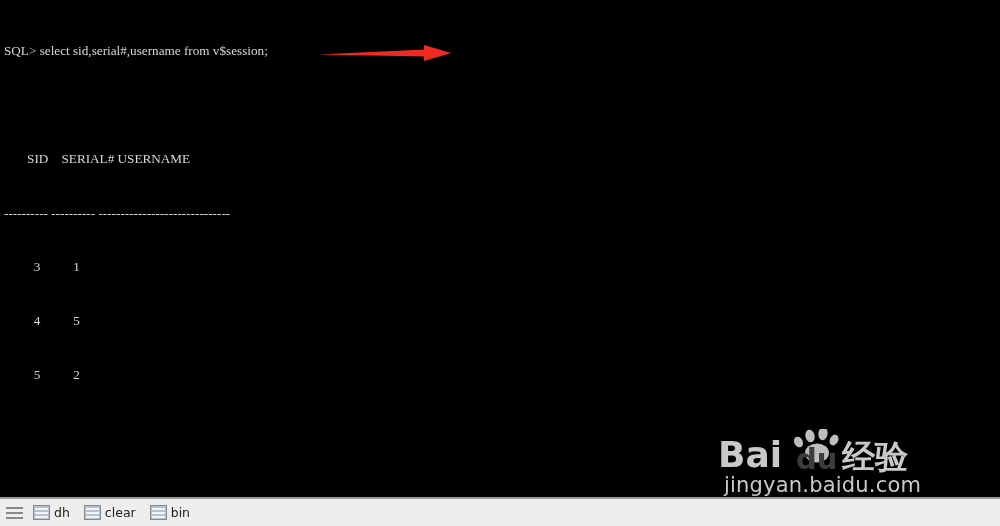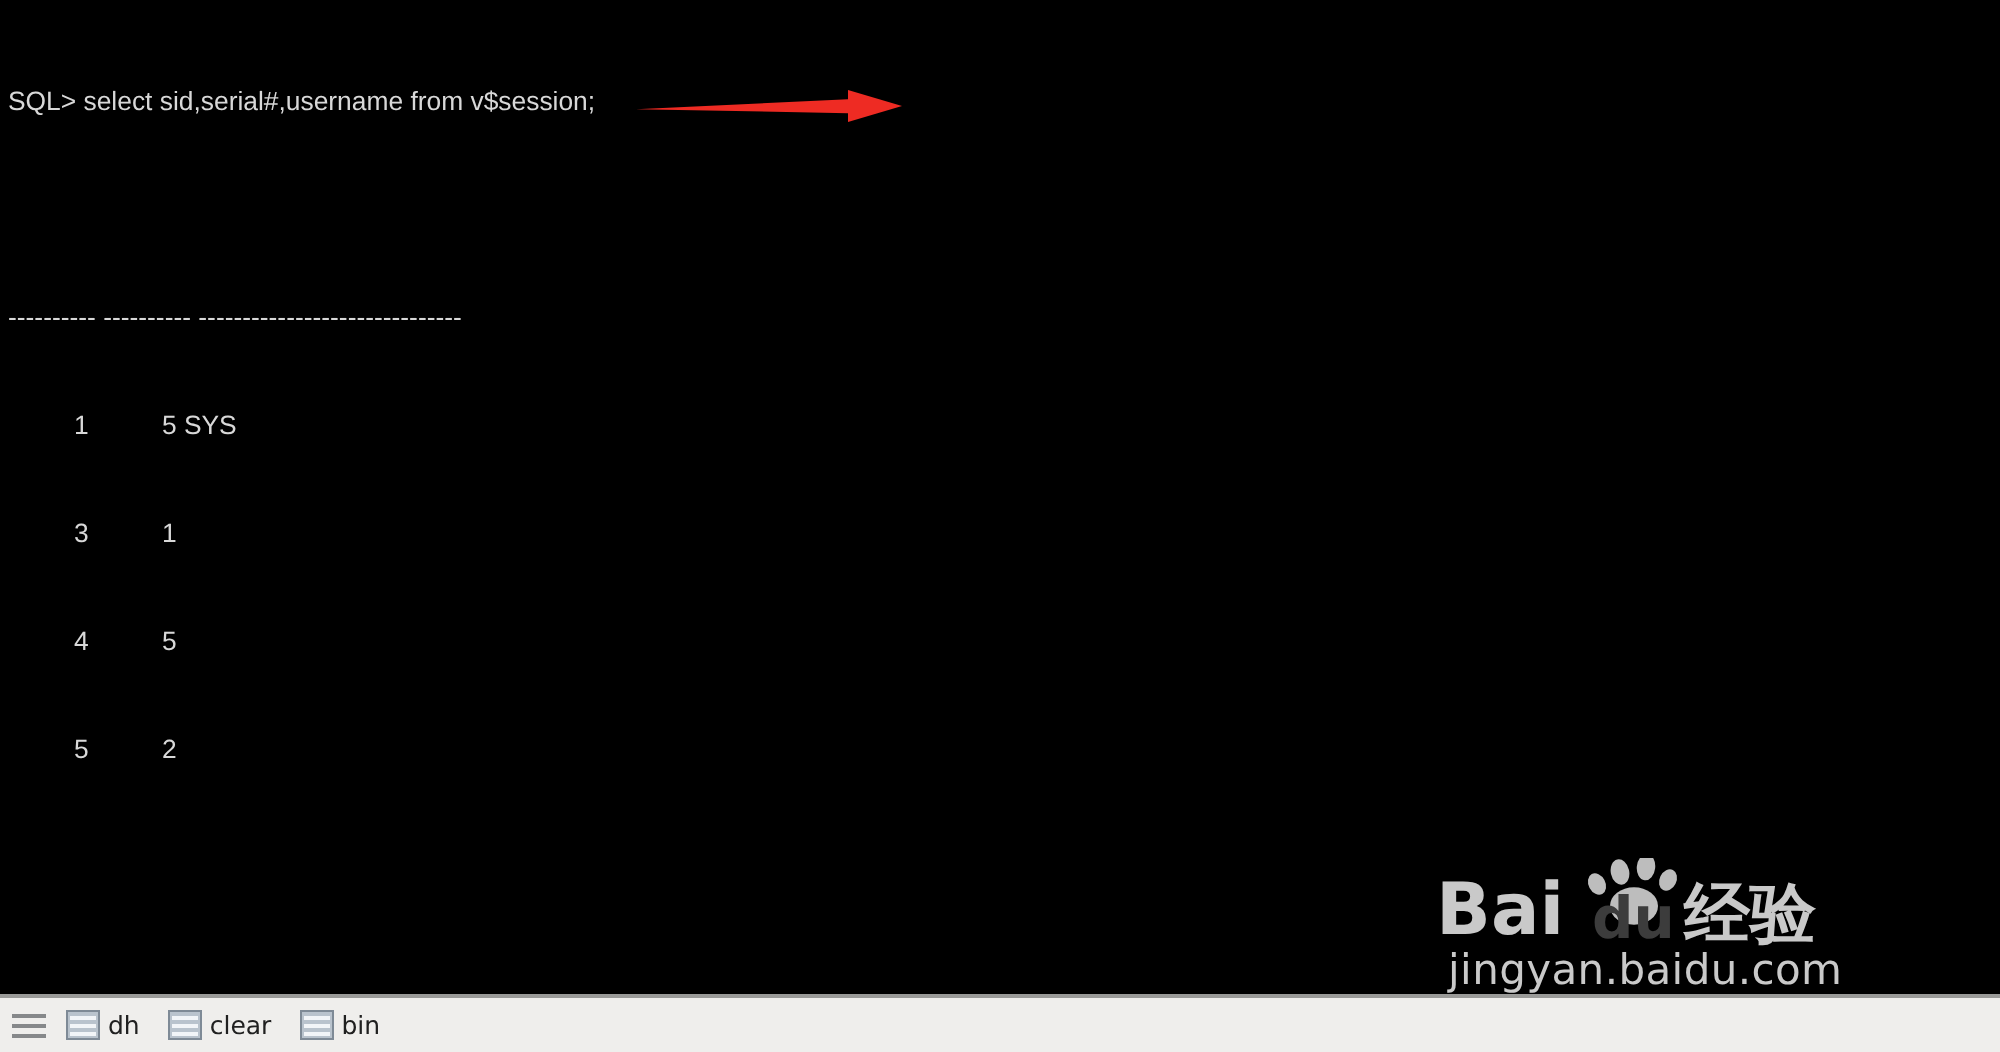--- a/index.html
+++ b/index.html
@@ -18,21 +18,21 @@
 
   
   #terminal {
     position: absolute;
     left: 0;
     top: 0;
     width: 1000px;
     height: 497px;
     background: #000000;
     color: #d6d6d6;
-    font-family: Liberation Sans, sans-serif;
+    font-family: Liberation Serif, serif;
     font-size: 13.2px;
     line-height: 18px;
     white-space: pre;
     padding: 6px 0 0 4px;
     box-sizing: border-box;
     letter-spacing: 0px;
   }
   .tline {
     display: block;
     height: 18px;
@@ -146,22 +146,22 @@
   .task-label { white-space: nowrap; }
 </style>
 </head>
 <body>
 
 <div id="screen">
 
   <div id="terminal">
     <span class="tline">SQL&gt; select sid,serial#,username from v$session;</span>
     <span class="tline blank"> </span>
+    <span class="tline">       SID    SERIAL# USERNAME</span>
     <span class="tline">---------- ---------- ------------------------------</span>
-    <span class="tline">         1          5 SYS</span>
     <span class="tline">         3          1</span>
     <span class="tline">         4          5</span>
     <span class="tline">         5          2</span>
     
     
     
     
     
     
     

